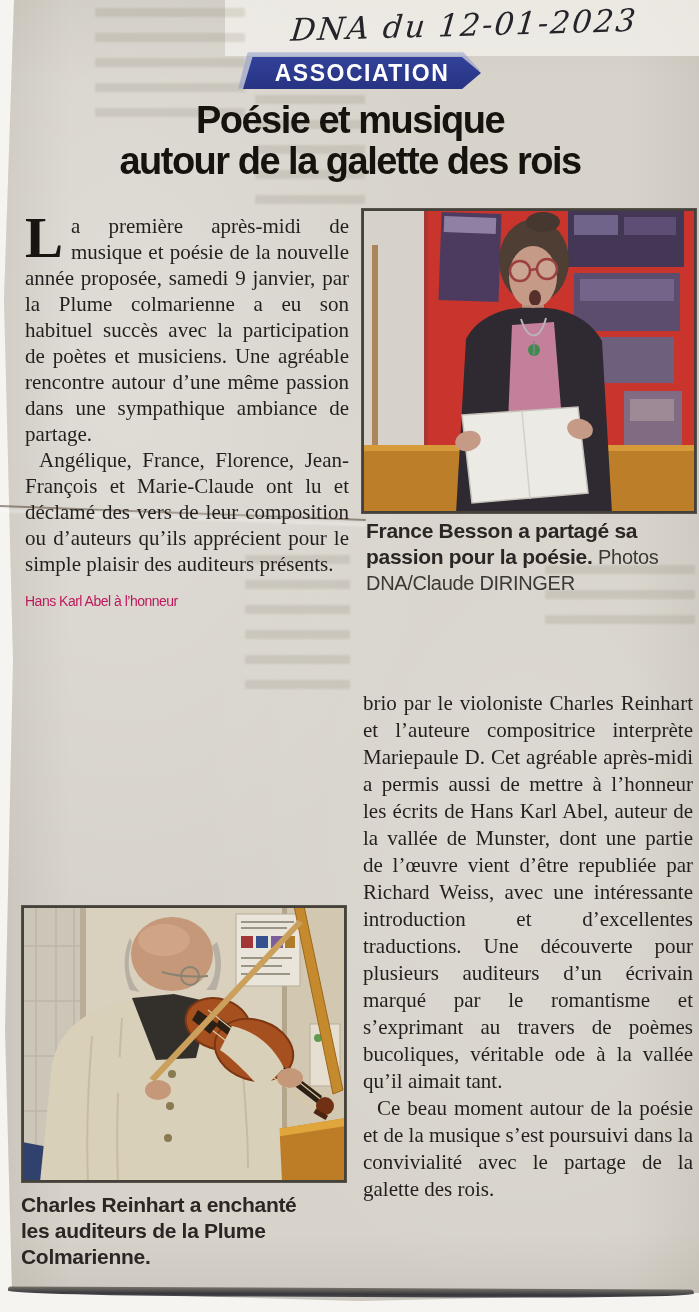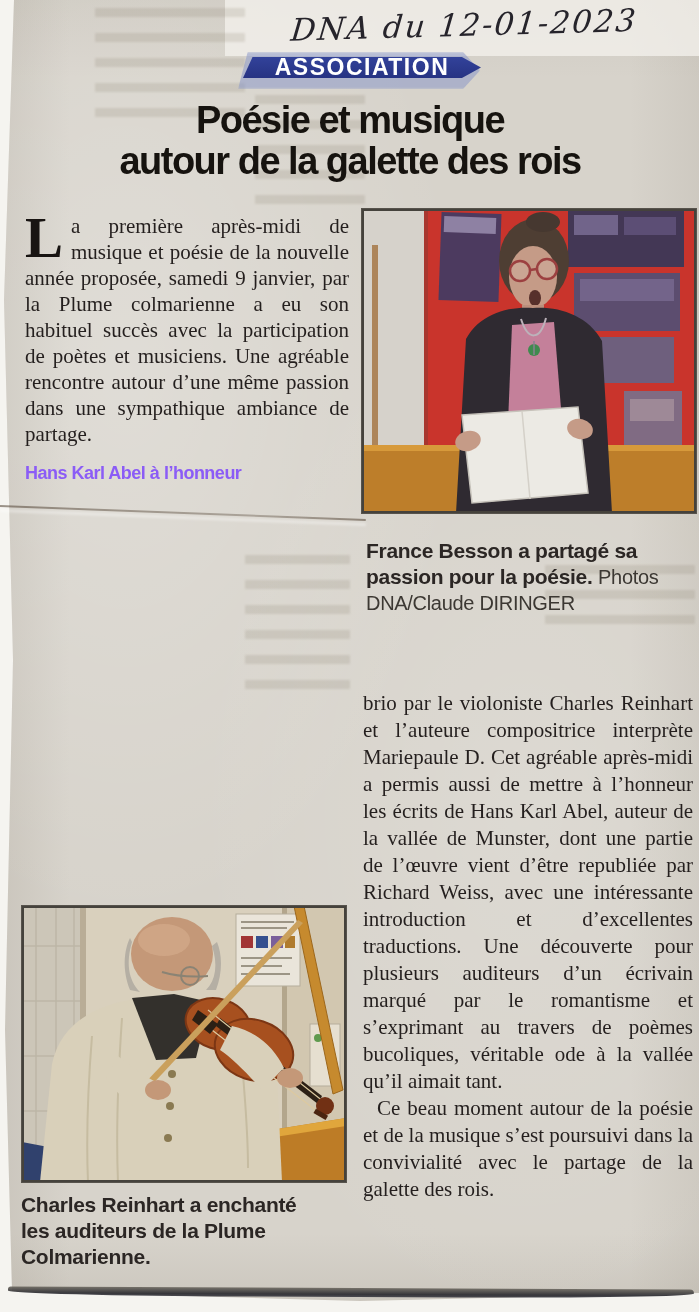--- a/index.html
+++ b/index.html
@@ -50,21 +50,21 @@
     white-space:nowrap;
   }
   
   .kicker-ghost{
     left:238px;top:52px;width:242px;height:37px;
     background:#8a97c8;opacity:.55;
     clip-path:polygon(4% 0,93% 0,100% 50%,93% 100%,0 100%,2% 50%);
     filter:blur(1px);
   }
   .kicker{
-    left:243px;top:57px;width:238px;height:21px;
+    left:243px;top:57px;width:238px;height:32px;
     background:linear-gradient(180deg,#32429a,#273383);
     clip-path:polygon(4% 0,92% 0,100% 50%,92% 100%,0 100%,2% 50%);
     display:flex;align-items:center;justify-content:center;
   }
   .kicker span{
     color:#ffffff;font-weight:700;font-size:23px;letter-spacing:1.5px;
     font-family:"Liberation Sans",sans-serif;
     transform:scaleY(1.05);
   }
   
@@ -83,21 +83,21 @@
     color:#241f1e;
   }
   .rcol p.body{line-height:27px;}
   p.ind{text-indent:14px;}
   .dropcap{
     float:left;font-family:"Liberation Serif",serif;font-weight:700;
     font-size:57px;line-height:46px;padding:2px 8px 0 0;color:#181412;
   }
   .subhead{
     margin:16px 0 6px 0;font-family:"Liberation Sans",sans-serif;
-    font-weight:700;font-size:18px;color:#8b5cf6;letter-spacing:-.5px;
+    font-weight:400;font-size:14px;color:#be185d;letter-spacing:-.5px;
   }
   
   .caption{
     font-family:"Liberation Sans",sans-serif;font-weight:700;
     font-size:21px;line-height:26px;color:#2b2624;letter-spacing:-.3px;
   }
   .credit{font-weight:400;color:#3c3833;font-size:20px;}
   
   .photo{box-shadow:0 0 0 1px #57534c;background:#cfc8bd;}
   svg{display:block;}
@@ -123,20 +123,21 @@
 <div class="abs headline">
   <div>Poésie et musique</div>
   <div>autour de la galette des rois</div>
 </div>
 
 <div class="abs crease"></div>
 <div class="abs crease2"></div>
 
 <div class="abs col" style="left:25px;top:213px;width:324px;">
   <p class="body"><span class="dropcap">L</span><span>a première après-midi de musique et poésie de la nouvelle année proposée, samedi 9 janvier, par la Plume colmarienne a eu son habituel succès avec la participation de poètes et musiciens. Une agréable rencontre autour d’une même passion dans une sympathique ambiance de partage.</span></p>
+  <p class="body ind">Angélique, France, Florence, Jean-François et Marie-Claude ont lu et déclamé des vers de leur composition ou d’auteurs qu’ils apprécient pour le simple plaisir des auditeurs présents.</p>
   <h2 class="subhead">Hans Karl Abel à l’honneur</h2>
 </div>
 
 <div class="abs photo" style="left:22px;top:906px;width:324px;height:276px;">
   <svg viewBox="0 0 324 276" width="324" height="276">
 
     <rect x="0" y="0" width="324" height="276" fill="#d9d0bd"></rect>
     <rect x="0" y="0" width="58" height="276" fill="#ccc6b8"></rect>
     <path d="M14 0 V276 M34 0 V276 M52 0 V276 M0 40 H58 M0 95 H58 M0 150 H58 M0 205 H58" stroke="#bdb6a6" stroke-width="1.5" fill="none"></path>
     <rect x="58" y="0" width="6" height="276" fill="#b9ad97"></rect>
@@ -253,21 +254,21 @@
     <polygon points="100,206 216,198 226,284 110,294" fill="#eceae4" stroke="#c6c2ba" stroke-width="1.5"></polygon>
     <path d="M160 202 L168 290" stroke="#d4d0c8" stroke-width="1.5"></path>
 
     <ellipse cx="106" cy="232" rx="13" ry="10" fill="#c59b87" transform="rotate(-18 106 232)"></ellipse>
     <ellipse cx="218" cy="220" rx="13" ry="10" fill="#c59b87" transform="rotate(14 218 220)"></ellipse>
 
     <rect x="1" y="1" width="332" height="302" fill="none" stroke="#45423c" stroke-width="2"></rect>
   </svg>
 </div>
 
-<div class="abs caption" style="left:366px;top:538px;width:308px;">
+<div class="abs caption" style="left:366px;top:518px;width:308px;">
   <span>France Besson a partagé sa passion pour la poésie.</span>
   <span class="credit">Photos DNA/Claude DIRINGER</span>
 </div>
 
 <div class="abs col rcol" style="left:363px;top:653px;width:330px;margin-top:37px;">
   <p class="body">brio par le violoniste Charles Reinhart et l’auteure compositrice interprète Mariepaule D. Cet agréable après-midi a permis aussi de mettre à l’honneur les écrits de Hans Karl Abel, auteur de la vallée de Munster, dont une partie de l’œuvre vient d’être republiée par Richard Weiss, avec une intéressante introduction et d’excellentes traductions. Une découverte pour plusieurs auditeurs d’un écrivain marqué par le romantisme et s’exprimant au travers de poèmes bucoliques, véritable ode à la vallée qu’il aimait tant.</p>
   <p class="body ind">Ce beau moment autour de la poésie et de la musique s’est poursuivi dans la convivialité avec le partage de la galette des rois.</p>
 </div>
 
 <div class="abs edge-shadow"></div>

